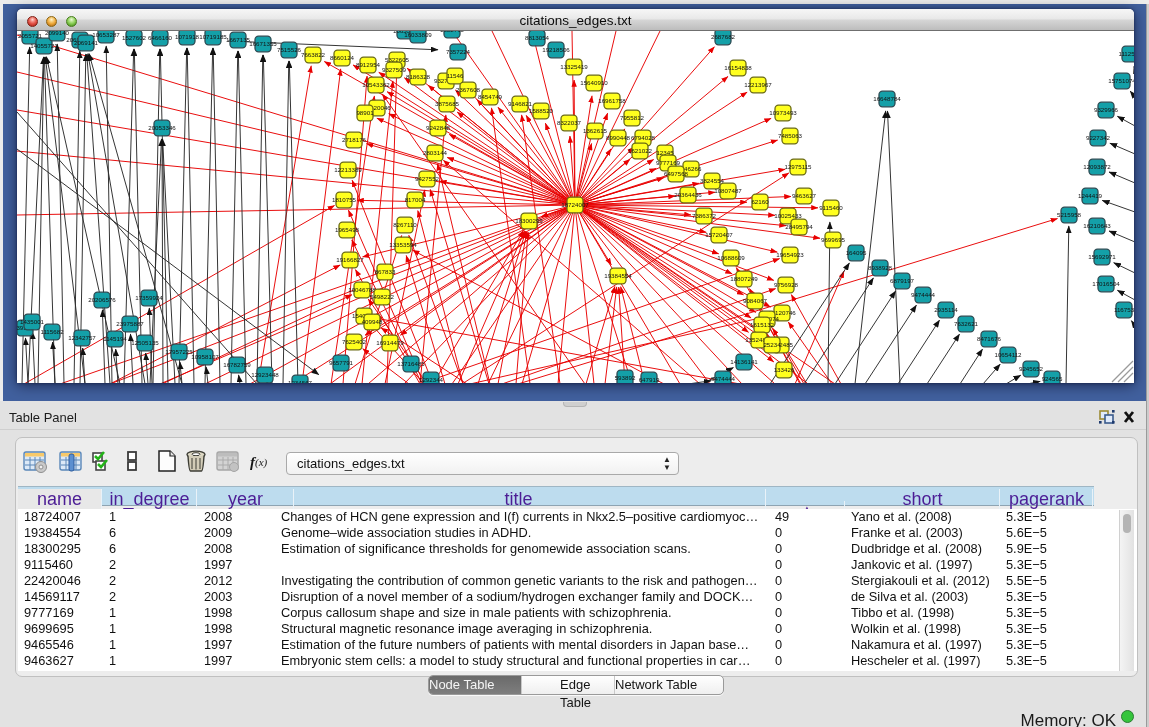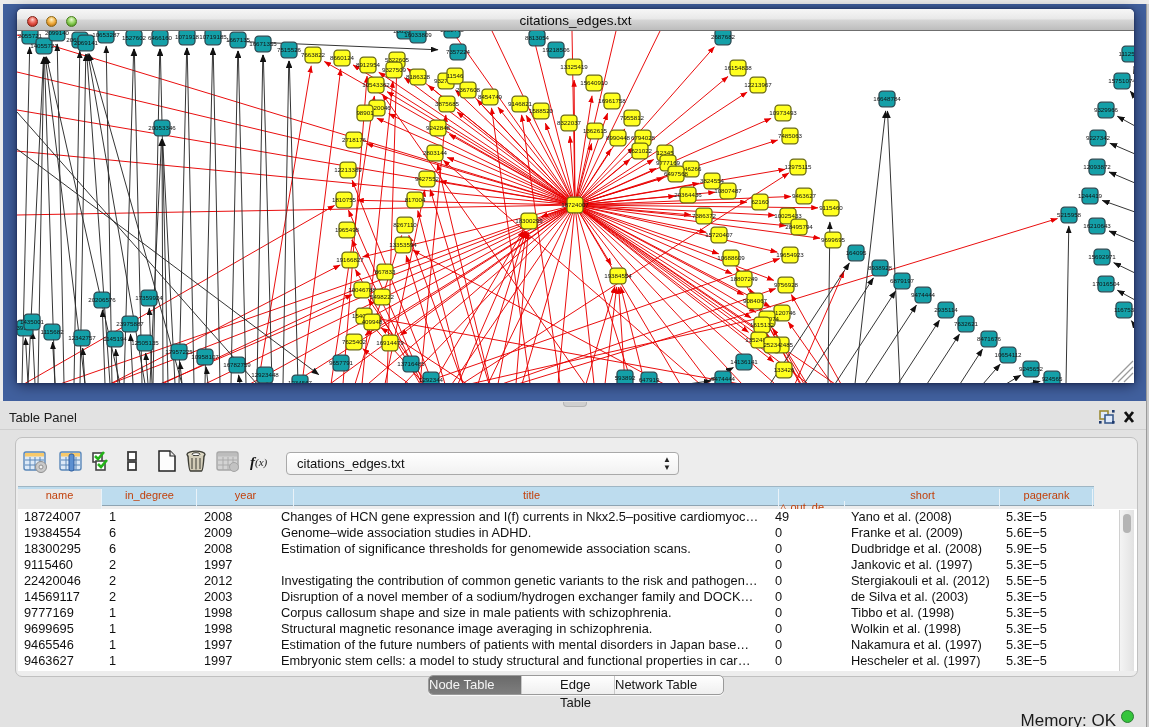--- a/index.html
+++ b/index.html
@@ -10,21 +10,21 @@
 #tbar .tl { position:absolute; top:6.5px; width:11px; height:11px; border-radius:50%; }
 #tbar .title { position:absolute; width:100%; text-align:center; top:4px; font-size:13.5px; color:#0a0a0a; }
 #canvas { position:absolute; left:0; top:22px; width:1117px; height:352px; background:#fff; overflow:hidden; }
 #tpanel { position:absolute; left:0; top:401px; width:1146px; height:326px; background:#e2e2e2; }
 #tpbar { position:absolute; left:0; top:0; width:100%; height:29px; background:#e2e2e2; border-bottom:1px solid #cfcfcf; }
 #tpbar .lab { position:absolute; left:9px; top:9px; font-size:13px; color:#1c1c1c; }
 #container { position:absolute; left:15px; top:36px; width:1123px; height:240px; background:#ededed; border:1px solid #c0c0c0; border-radius:7px; }
 #toolbar { position:absolute; left:0; top:0; width:100%; height:46px; }
 #dd { position:absolute; left:270px; top:14px; width:393px; height:23px; background:linear-gradient(#ffffff,#f1f1f1); border:1px solid #a9a9a9; border-radius:4px; font-size:13px; color:#111; line-height:21px; padding-left:10px; }
 #dd .chev { position:absolute; right:7px; top:3px; font-size:8px; color:#222; line-height:7.5px; }
-#thead { position:absolute; left:2px; top:48px; width:1076px; height:20px; background:#bddcee; border-top:1px solid #9fb6c4; border-bottom:1px solid #8ea4b2; font-size:11px; color:#c2410c; }
+#thead { position:absolute; left:2px; top:48px; width:1076px; height:20px; background:#bddcee; border-top:1px solid #9fb6c4; border-bottom:1px solid #8ea4b2; font-size:18px; color:#4c1d95; }
 #thead div { position:absolute; top:2px; text-align:center; border-right:1px solid #e9f2f8; height:20px; }
 #tbody { position:absolute; left:2px; top:71px; width:1119px; height:162px; background:#fff; font-size:12.8px; color:#101010; }
 .tr { position:relative; height:16px; line-height:15px; white-space:nowrap; }
 .tr div { position:absolute; top:0; overflow:hidden; }
 .c0 { left:6px; width:80px; }
 .c1 { left:91px; width:90px; }
 .c2 { left:186px; width:72px; }
 .c3 { left:263px; width:490px; }
 .c4 { left:757px; width:72px; }
 .c5 { left:833px; width:152px; }
@@ -629,42 +629,42 @@
 </g>
 <text x="228" y="19" font-family="Liberation Serif, serif" font-size="15" font-style="italic" font-weight="bold" fill="#161616">f</text>
 <text x="233" y="18" font-family="Liberation Serif, serif" font-size="11" font-style="italic" fill="#161616">(x)</text>
 </svg>
       <div id="dd">citations_edges.txt<span class="chev">▲<br>▼</span></div>
     </div>
     <div id="thead">
       <div style="left:0;width:84px;background:#e8e8e8;">name</div>
       <div style="left:85px;width:94px;">in_degree</div>
       <div style="left:180px;width:96px;">year</div>
-      <div style="left:267px;width:494px;">title</div>
+      <div style="left:254px;width:494px;">title</div>
       <div style="left:752px;width:75px;margin-top:12px;">△ out_de…</div>
       <div style="left:828px;width:154px;">short</div>
       <div style="left:983px;width:92px;">pagerank</div>
     </div>
     <div id="tbody">
 <div class="tr">
 <div class="c0">18724007</div>
           <div class="c1">1</div>
           <div class="c2">2008</div>
 <div class="c3">Changes of HCN gene expression and I(f) currents in Nkx2.5–positive cardiomyoc…</div>
           <div class="c4">49</div>
           <div class="c5">Yano et al. (2008)</div>
           <div class="c6">5.3E−5</div>
 </div>
 <div class="tr">
 <div class="c0">19384554</div>
           <div class="c1">6</div>
           <div class="c2">2009</div>
 <div class="c3">Genome–wide association studies in ADHD.</div>
           <div class="c4">0</div>
-          <div class="c5">Franke et al. (2009)</div>
+          <div class="c5">Franke et al. (2003)</div>
           <div class="c6">5.6E−5</div>
 </div>
 <div class="tr">
 <div class="c0">18300295</div>
           <div class="c1">6</div>
           <div class="c2">2008</div>
 <div class="c3">Estimation of significance thresholds for genomewide association scans.</div>
           <div class="c4">0</div>
           <div class="c5">Dudbridge et al. (2008)</div>
           <div class="c6">5.9E−5</div>

